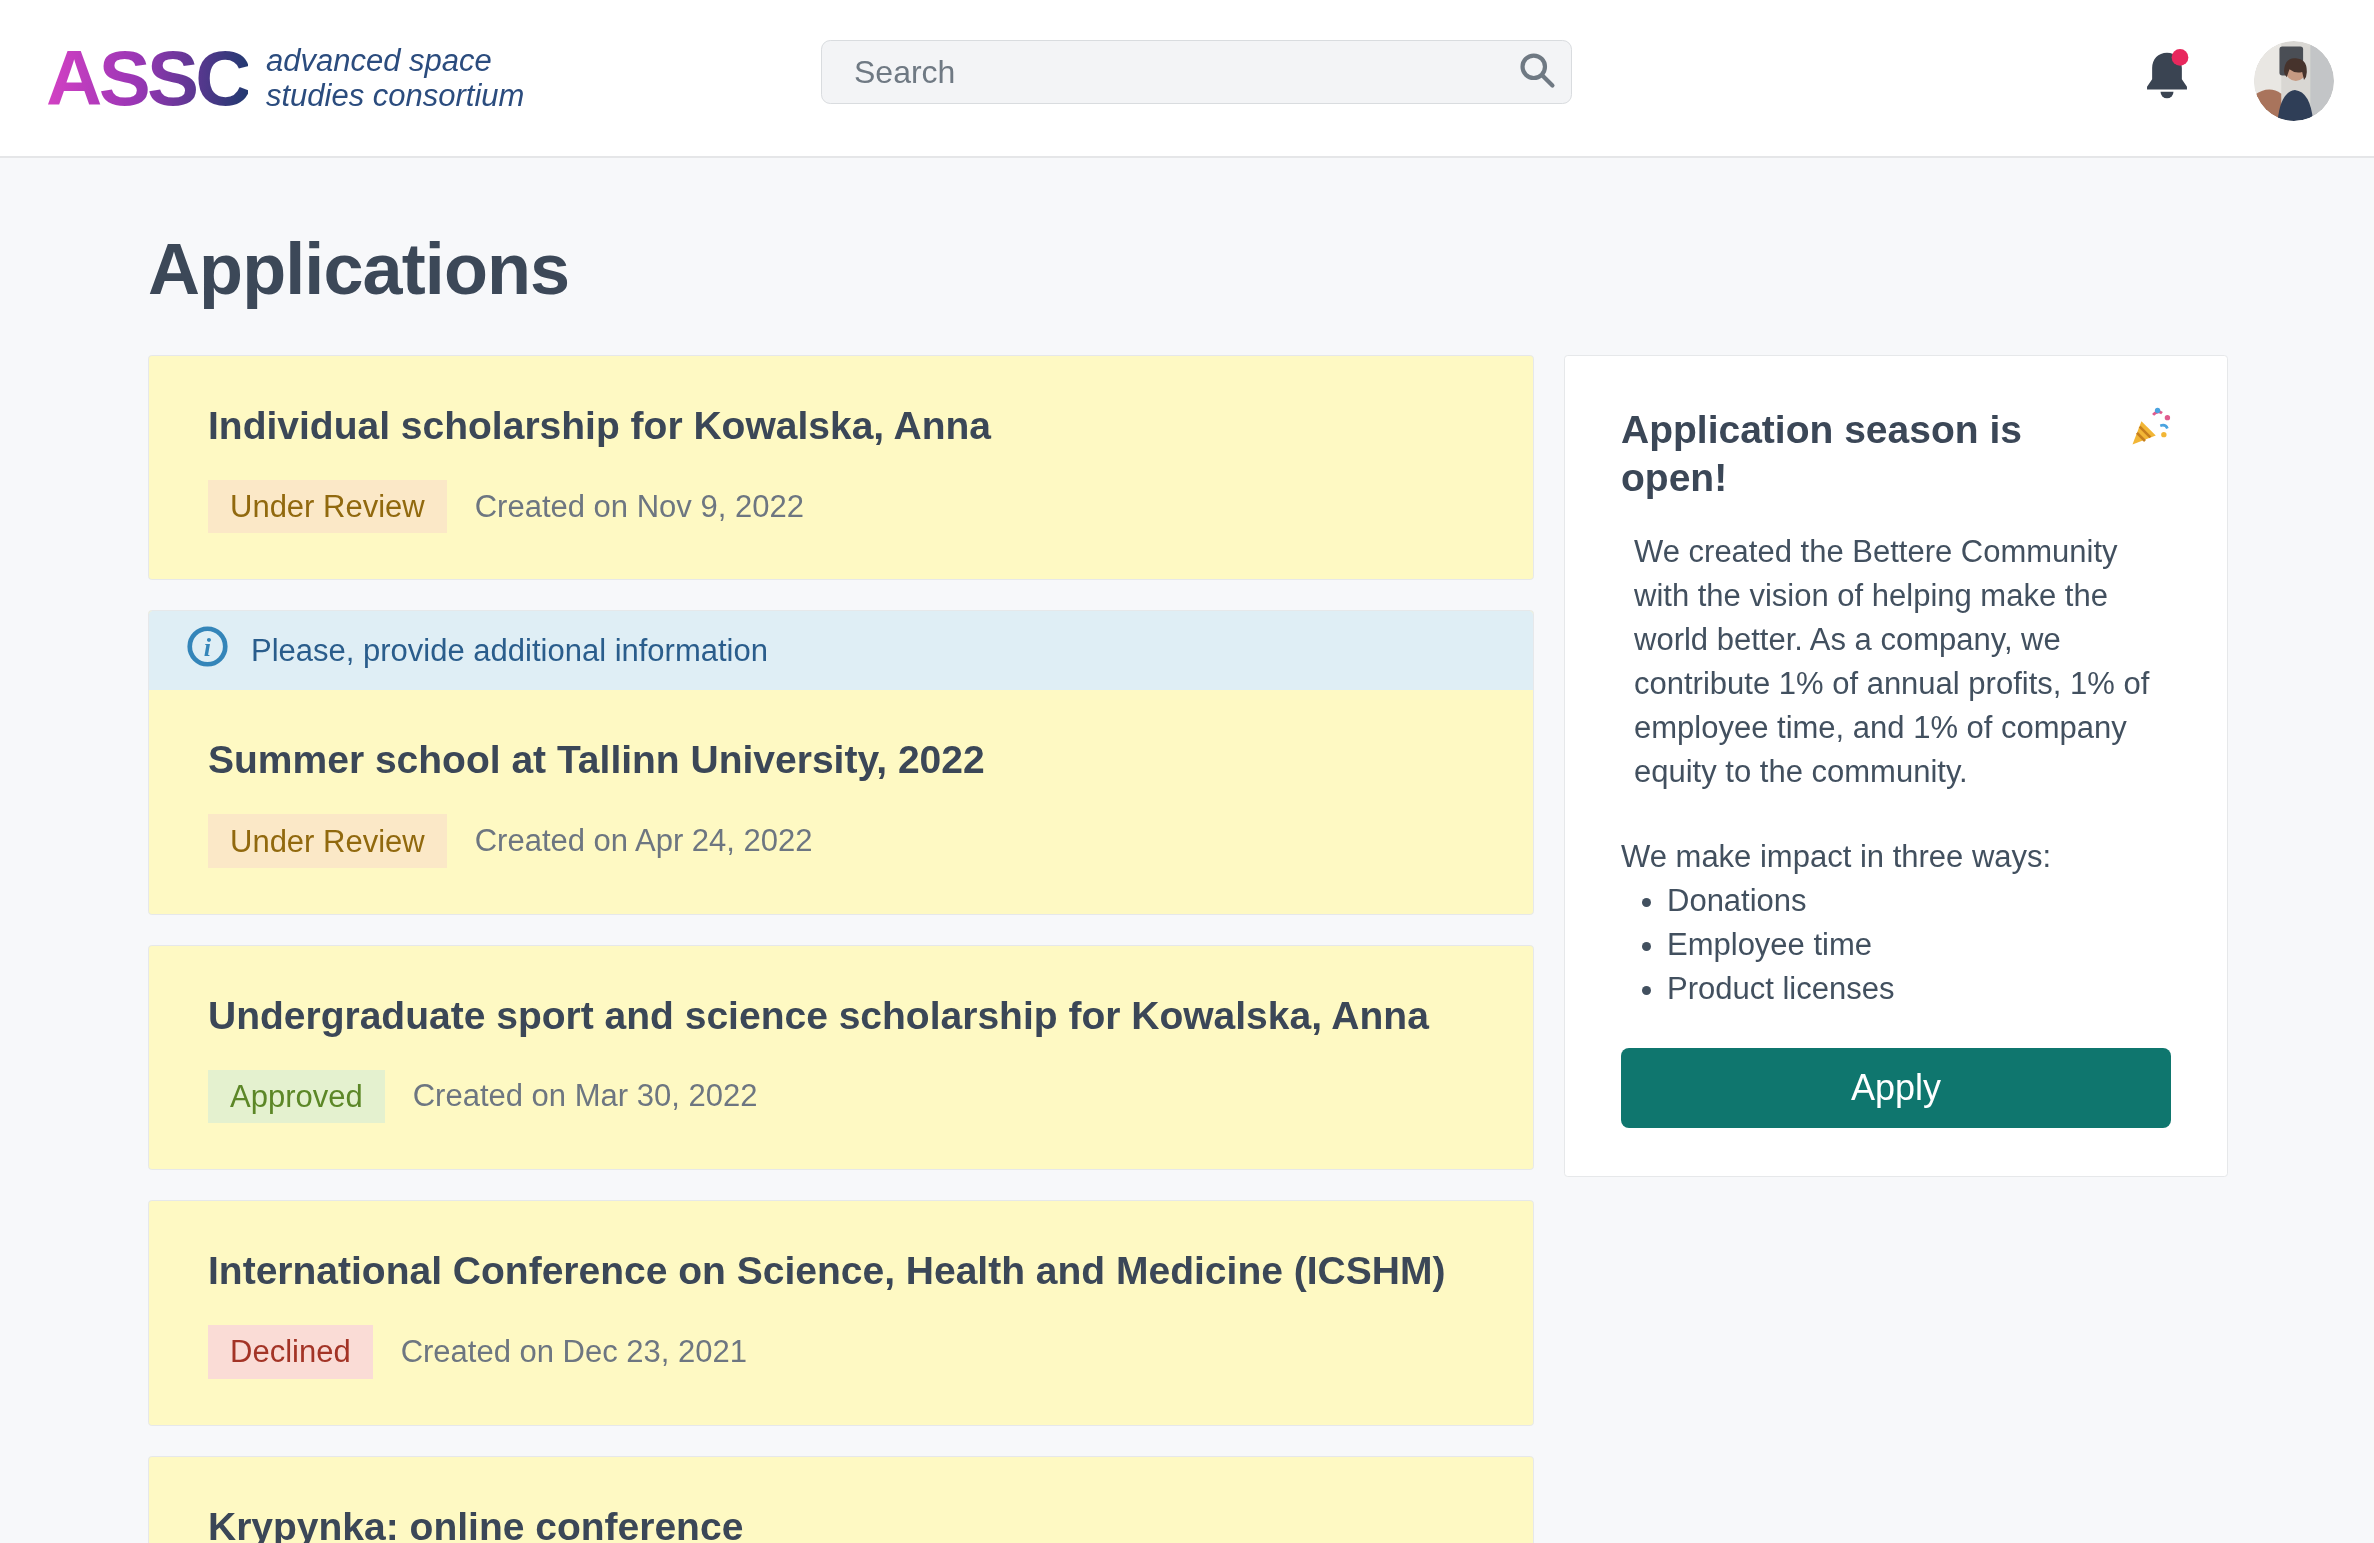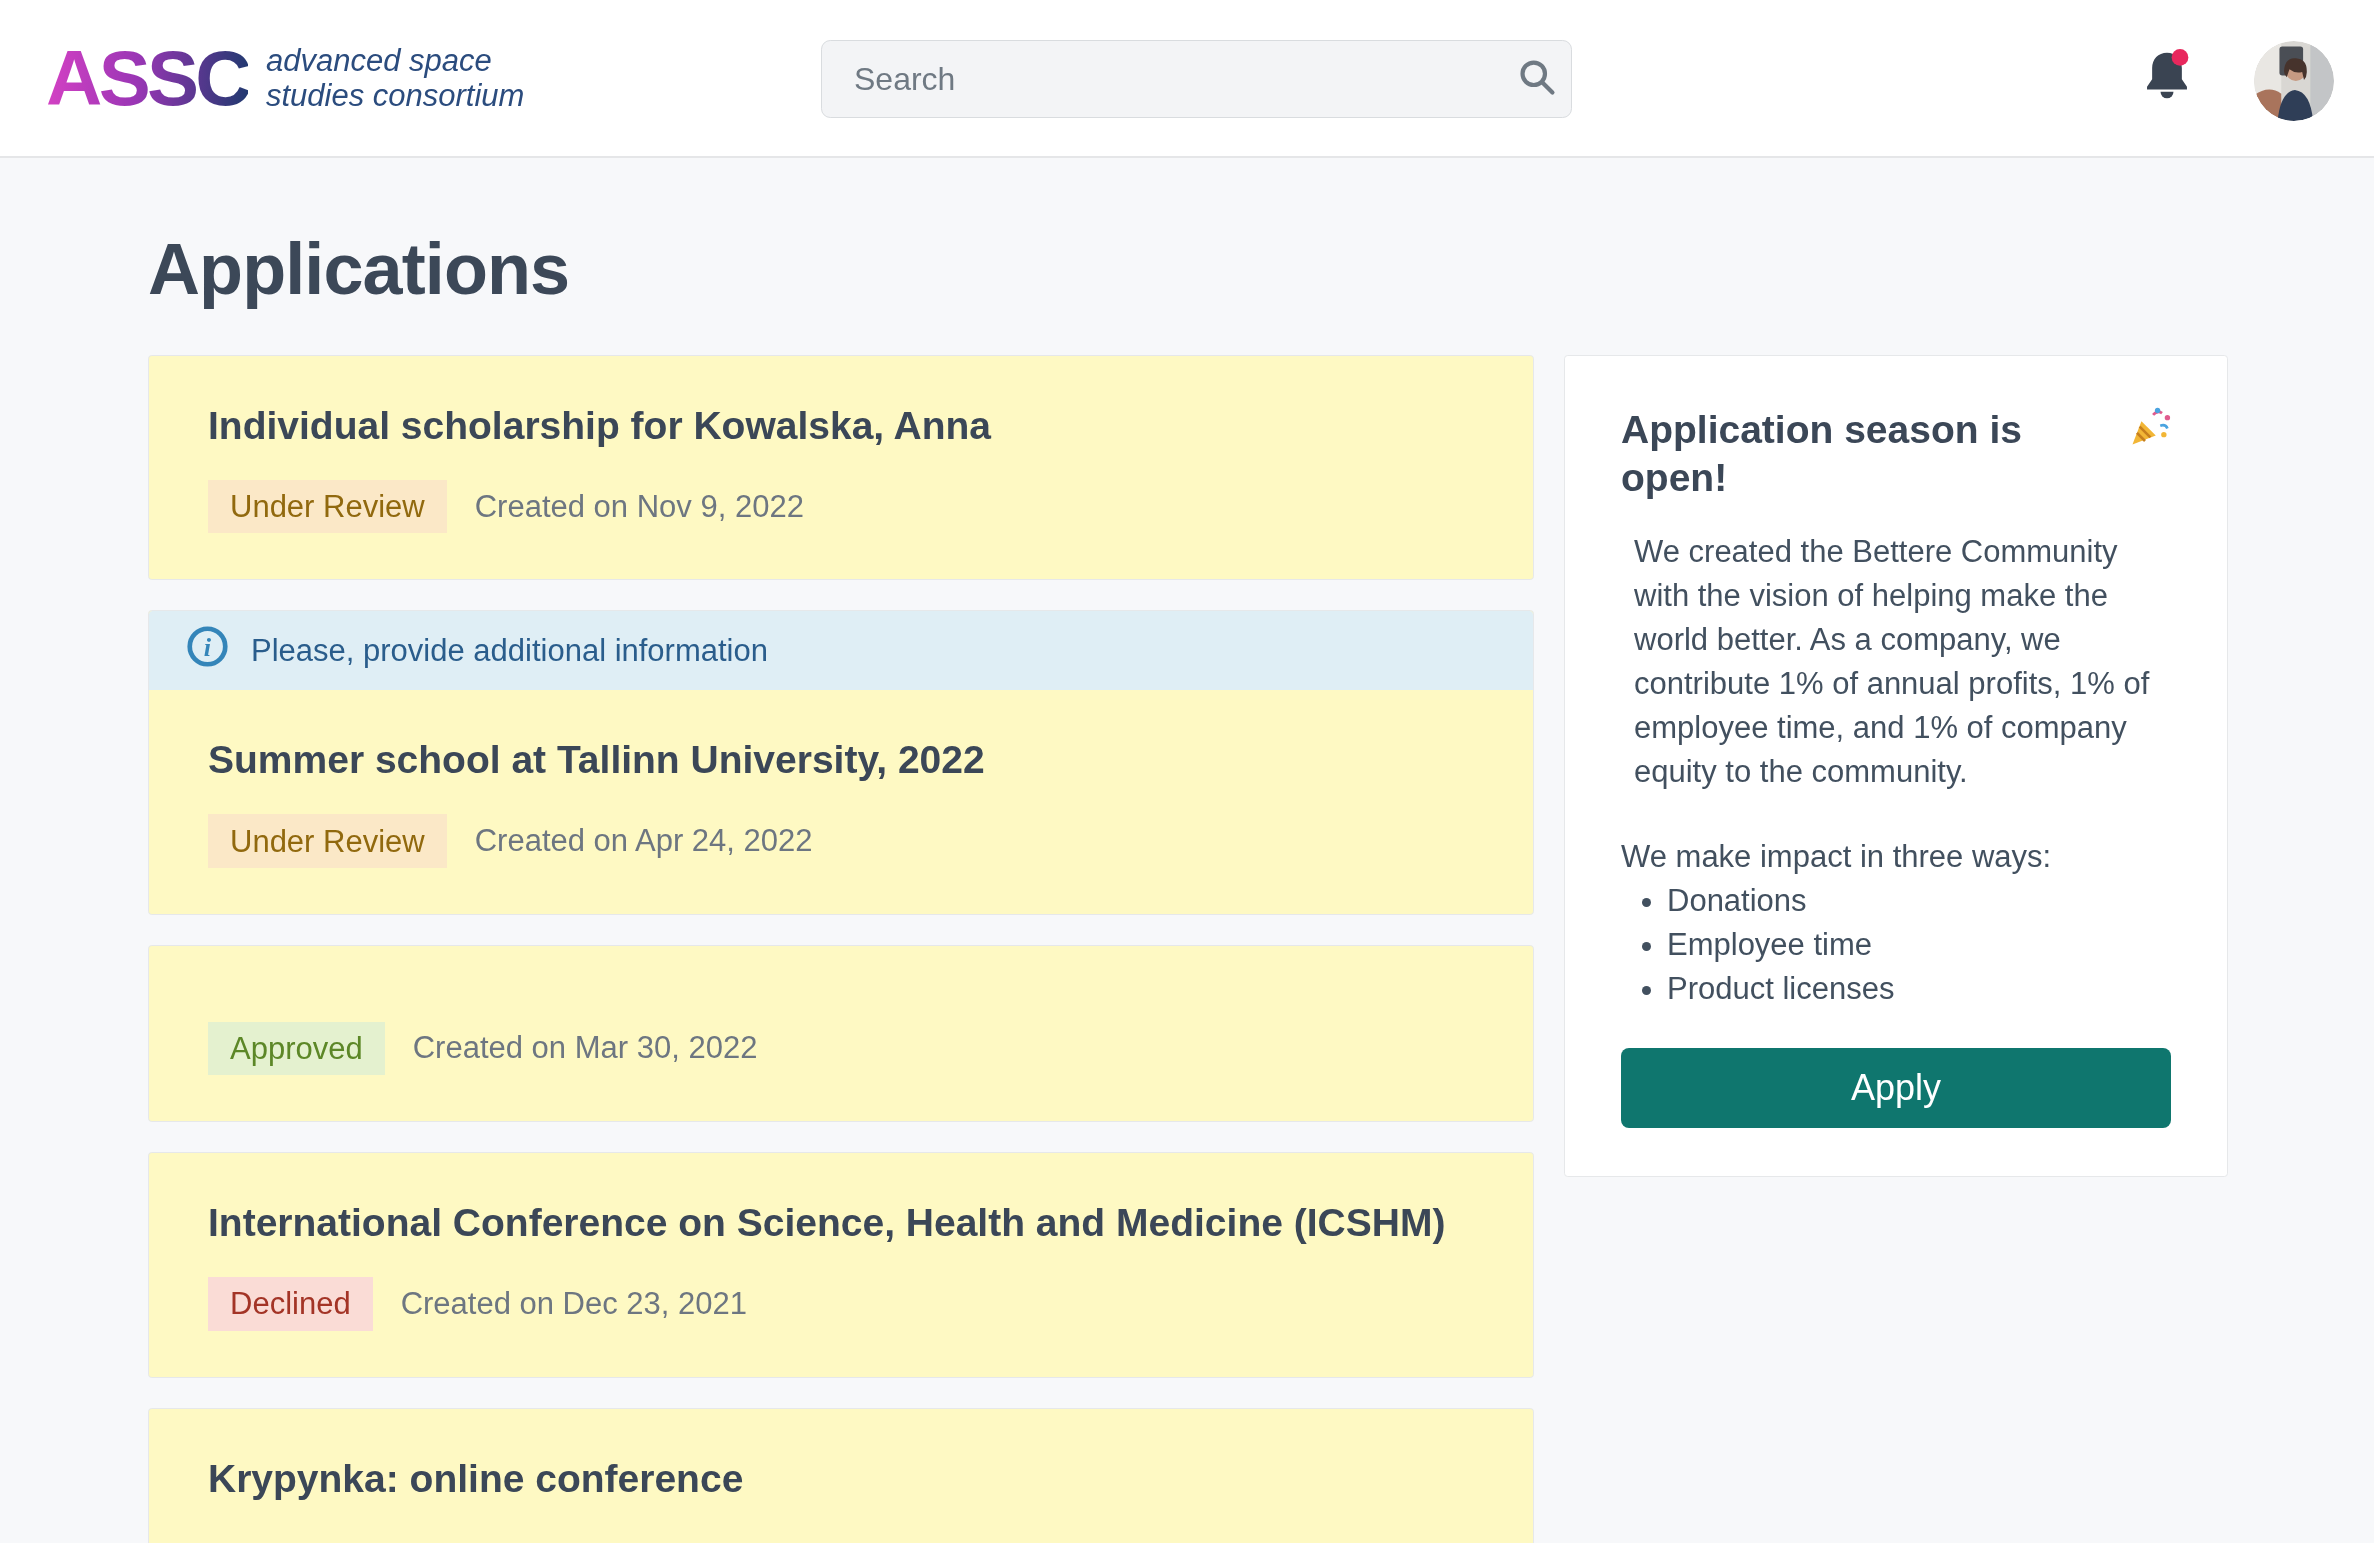--- a/index.html
+++ b/index.html
@@ -27,21 +27,21 @@
     font-size: 78px; font-weight: bold; letter-spacing: -3.7px; line-height: 1;
     background: linear-gradient(93deg, #d541c4 0%, #9a36b5 45%, #20396f 100%);
     -webkit-background-clip: text; background-clip: text;
     -webkit-text-fill-color: transparent; color: transparent;
   }
   .logo-name {
     font-size: 31px; line-height: 35px; color: #2b4c7e; font-style: italic;
   }
   .search-wrap {
     position: absolute; left: 821px; top: 40px;
-    width: 751px; height: 78px;
+    width: 751px; height: 64px;
     background: #f3f4f6; border: 1.9px solid #d9dcdf; border-radius: 9.3px;
     display: flex; align-items: center;
   }
   .search-input {
     flex: 1; height: 100%; background: transparent; border: none; outline: none;
     font-family: inherit; font-size: 32px; color: #3b4757; padding-left: 32px;
   }
   .search-input::placeholder { color: #6f7983; }
   .search-icon-btn {
     background: none; border: none; cursor: pointer;
@@ -221,20 +221,21 @@
           <h2 class="app-title">Summer school at Tallinn University, 2022</h2>
           <div class="meta-row">
             <span class="badge warning">Under Review</span>
             <span class="created">Created on Apr 24, 2022</span>
           </div>
         </div>
       </article>
 
       <article class="card">
         <div class="card-body">
+          <h2 class="app-title">Undergraduate sport and science scholarship for Kowalska, Anna</h2>
           <div class="meta-row">
             <span class="badge success">Approved</span>
             <span class="created">Created on Mar 30, 2022</span>
           </div>
         </div>
       </article>
 
       <article class="card">
         <div class="card-body">
           <h2 class="app-title">International Conference on Science, Health and Medicine (ICSHM)</h2>

